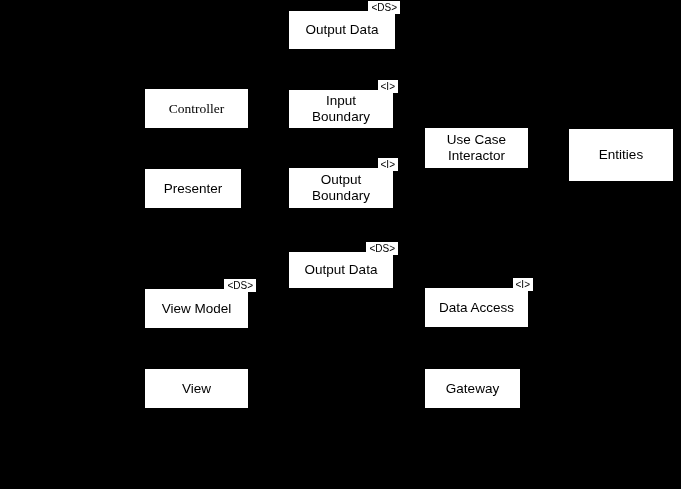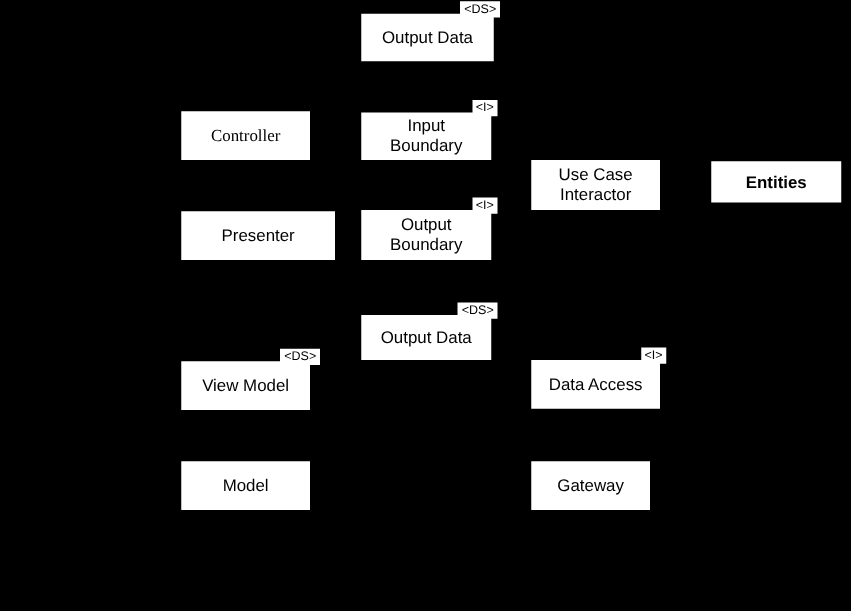--- a/index.html
+++ b/index.html
@@ -37,23 +37,23 @@
     color: #000000;
     font-size: 10px;
     line-height: 13px;
     padding: 0 3px;
     white-space: nowrap;
   }
   .n-input-data        { left: 289px; top:  11px; width: 106px; height: 38px; }
   .n-controller        { left: 145px; top:  89px; width: 103px; height: 39px; font-family: Liberation Serif, serif; }
   .n-input-boundary    { left: 289px; top:  90px; width: 104px; height: 38px; }
   .n-use-case-interactor { left: 425px; top: 128px; width: 103px; height: 40px; }
-  .n-entities          { left: 569px; top: 129px; width: 104px; height: 33px; font-weight: bold; }
+  .n-entities          { left: 569px; top: 129px; width: 104px; height: 52px; }
   .n-web               { left:   0px; top: 169px; width: 104px; height: 39px; }
-  .n-presenter         { left: 145px; top: 169px; width: 123px; height: 39px; }
+  .n-presenter         { left: 145px; top: 169px; width: 96px; height: 39px; }
   .n-output-boundary   { left: 289px; top: 168px; width: 104px; height: 40px; }
   .n-output-data       { left: 289px; top: 252px; width: 104px; height: 36px; }
   .n-view-model        { left: 145px; top: 289px; width: 103px; height: 39px; }
   .n-view-model .badge { right: -8px; }
   .n-data-access       { left: 425px; top: 288px; width: 103px; height: 39px; }
   .n-view              { left: 145px; top: 369px; width: 103px; height: 39px; }
   .n-gateway           { left: 425px; top: 369px; width: 95px; height: 39px; }
   .n-database          { left: 425px; top: 449px; width: 103px; height: 39px; }
 </style>
 </head>
@@ -105,21 +105,21 @@
     <span class="badge">&lt;DS&gt;</span>
     <span class="label">View Model</span>
   </div>
 
   <div class="node n-data-access">
     <span class="badge">&lt;I&gt;</span>
     <span class="label">Data Access</span>
   </div>
 
   <div class="node n-view">
-    <span class="label">Model</span>
+    <span class="label">View</span>
   </div>
 
   <div class="node n-gateway">
     <span class="label">Gateway</span>
   </div>
 
 
 </div>
 
 </body></html>

